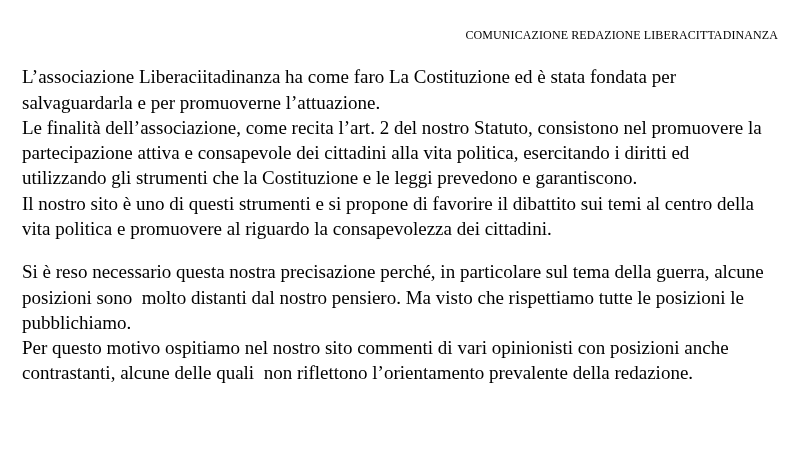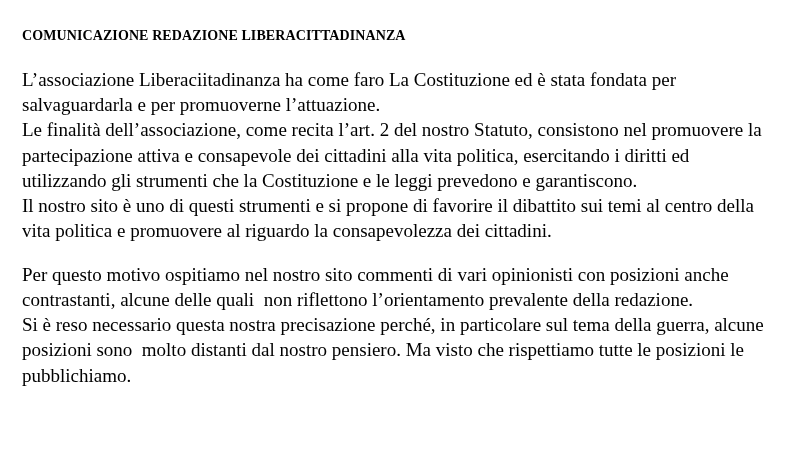--- a/index.html
+++ b/index.html
@@ -14,23 +14,23 @@
     font-family: "Liberation Serif", serif;
     color: #000000;
   }
   .page {
     width: 800px;
     height: 466px;
     box-sizing: border-box;
     padding: 28px 22px 10px 22px;
   }
   .doc-title {
-    text-align: left;
-    font-weight: bold;
-    font-size: 14px;
+    text-align: right;
+    font-weight: normal;
+    font-size: 12px;
     letter-spacing: 0.1px;
     margin: 0 0 22px 0;
     line-height: 1.2;
   }
   .para {
     font-size: 19px;
     line-height: 1.33;
     margin: 0;
     text-align: left;
     white-space: pre-wrap;
@@ -50,20 +50,20 @@
   <h1 class="doc-title">COMUNICAZIONE REDAZIONE LIBERACITTADINANZA</h1>
 
   <p class="para block">L’associazione Liberaciitadinanza ha come faro La Costituzione ed è stata fondata per salvaguardarla e per promuoverne l’attuazione.</p>
 
   <p class="para block">Le finalità dell’associazione, come recita l’art. 2 del nostro Statuto, consistono nel promuovere la partecipazione attiva e consapevole dei cittadini alla vita politica, esercitando i diritti ed utilizzando gli strumenti che la Costituzione e le leggi prevedono e garantiscono.</p>
 
   <p class="para block">Il nostro sito è uno di questi strumenti e si propone di favorire il dibattito sui temi al centro della  vita politica e promuovere al riguardo la consapevolezza dei cittadini.</p>
 
   <div class="para-gap"></div>
 
+  <p class="para block">Si è reso necessario questa nostra precisazione perché, in particolare sul tema della guerra, alcune posizioni sono  molto distanti dal nostro pensiero. Ma visto che rispettiamo tutte le posizioni le pubblichiamo.</p>
+
   <p class="para block">Per questo motivo ospitiamo nel nostro sito commenti di vari opinionisti con posizioni anche contrastanti, alcune delle quali  non riflettono l’orientamento prevalente della redazione.</p>
-
-  <p class="para block">Si è reso necessario questa nostra precisazione perché, in particolare sul tema della guerra, alcune posizioni sono  molto distanti dal nostro pensiero. Ma visto che rispettiamo tutte le posizioni le pubblichiamo.</p>
 
   <div class="para-gap"></div>
 
 
 </div>
 
 </body></html>

